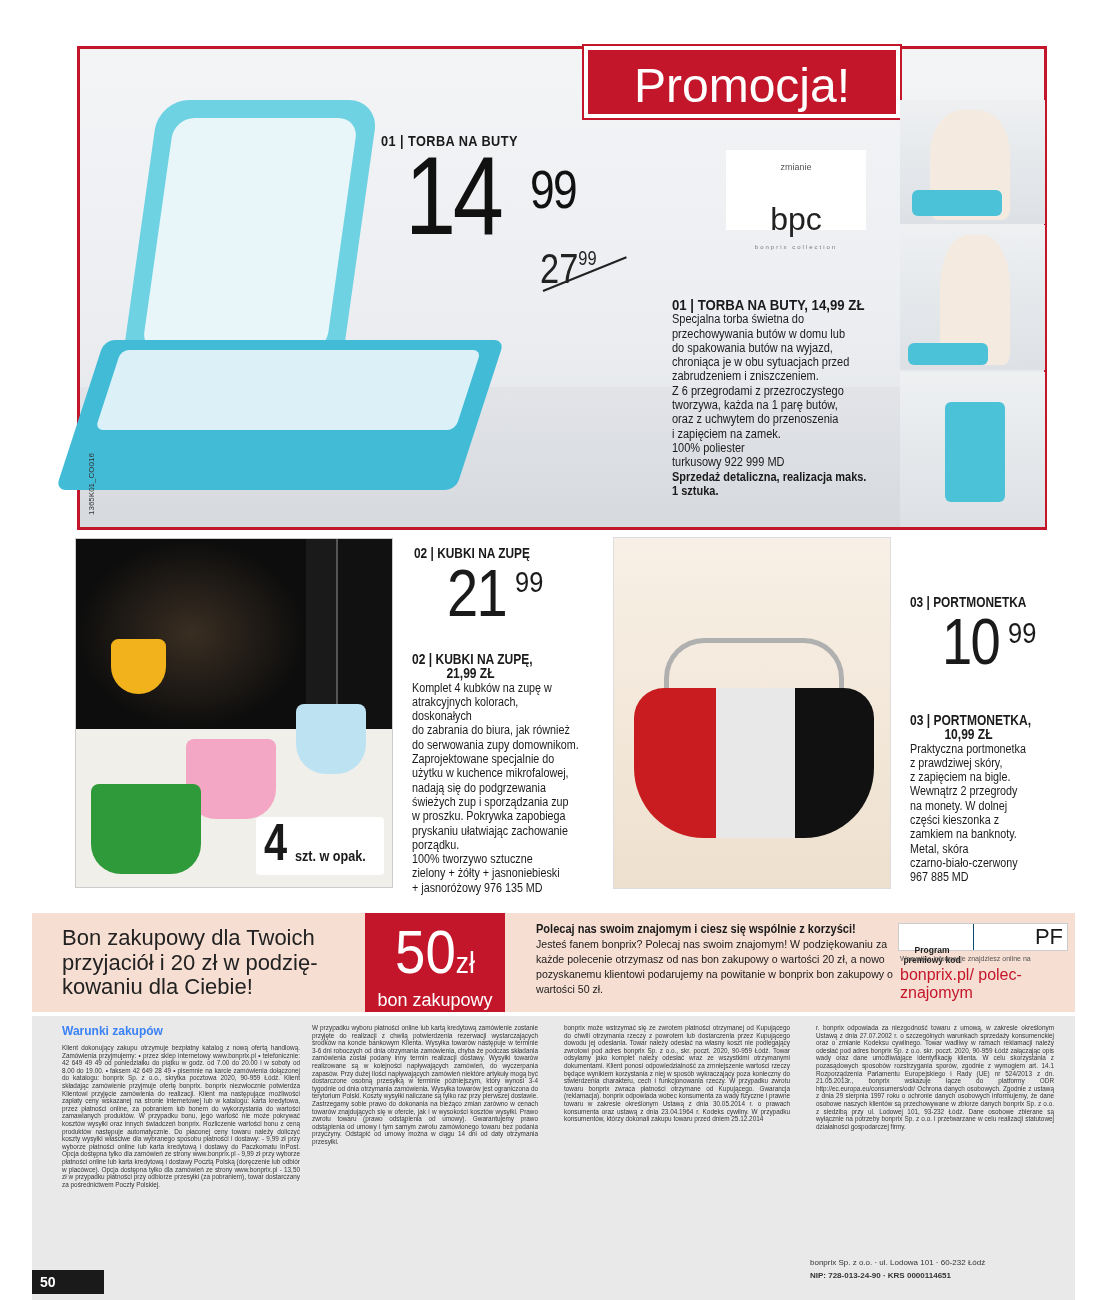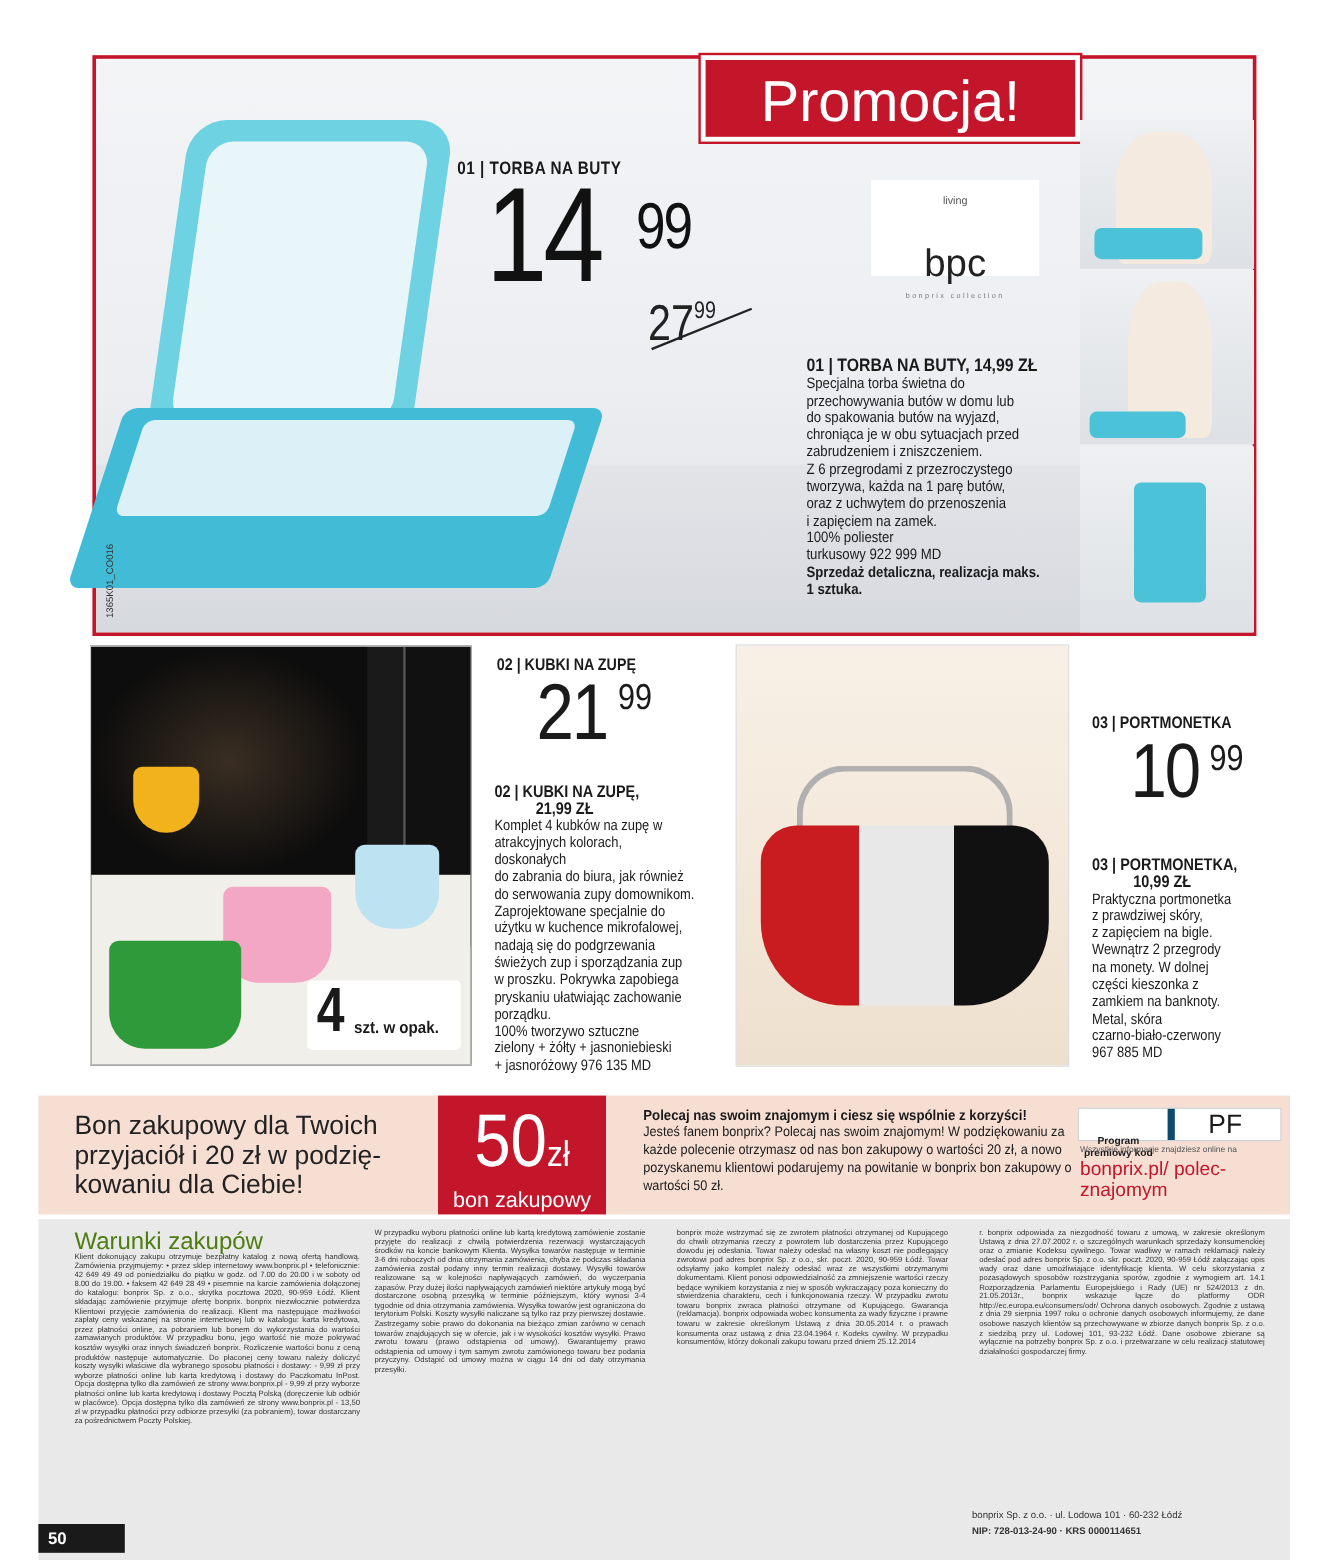--- a/index.html
+++ b/index.html
@@ -65,26 +65,26 @@
   .bon-strip { position: absolute; left: 32px; top: 913px; width: 1043px; height: 99px; background: #f6ded2; }
   .bon-left { position: absolute; left: 62px; top: 926px; width: 300px; font-size: 22px; line-height: 24.5px; color: #222; }
   .bon-red { position: absolute; left: 365px; top: 913px; width: 140px; height: 99px; background: #c4162a; color: #fff; text-align: center; }
   .bon-red-amount { font-size: 62px; line-height: 70px; margin-top: 4px; transform: scaleX(0.88); }
   .bon-red-amount small { font-size: 30px; }
   .bon-red-sub { font-size: 18px; margin-top: -8px; }
   .bon-mid { position: absolute; left: 536px; top: 922px; width: 400px; font-size: 11.5px; line-height: 15px; transform: scaleX(0.92); transform-origin: left; }
   .bon-mid .headline { font-weight: bold; font-size: 12px; }
   .code-box { position: absolute; left: 898px; top: 923px; width: 170px; height: 28px; background: #fff; border: 1px solid #ccc; }
   .code-label { position: absolute; left: 4px; top: 21px; width: 58px; font-size: 8.5px; font-weight: bold; text-align: center; line-height: 10px; }
-  .code-value { position: absolute; left: 74px; top: 0; width: 90px; height: 26px; border-left: 6px solid #0c4a6e; font-size: 22px; text-align: center; line-height: 26px; }
+  .code-value { position: absolute; left: 74px; top: 0; width: 90px; height: 26px; border-left: 1px solid #0c4a6e; font-size: 22px; text-align: right; line-height: 26px; }
   .bon-info { position: absolute; left: 900px; top: 955px; font-size: 7px; color: #555; }
   .bon-link { position: absolute; left: 900px; top: 966px; font-size: 16px; color: #c4162a; line-height: 18px; }
 
   .terms { position: absolute; left: 32px; top: 1016px; width: 1043px; height: 284px; background: #e9e9e9; }
-  .terms-title { position: absolute; left: 62px; top: 1024px; font-size: 20px; color: #4d7c0f; }
+  .terms-title { position: absolute; left: 62px; top: 1024px; font-size: 12px; color: #3b82f6; font-weight: bold; }
   .terms-col { position: absolute; font-size: 6.4px; line-height: 7.6px; color: #333; text-align: justify; }
   .page-num { position: absolute; left: 32px; top: 1270px; width: 72px; height: 24px; background: #1a1a1a; color: #fff; font-size: 14px; font-weight: bold; line-height: 24px; padding-left: 8px; }
   .footer { position: absolute; left: 810px; top: 1258px; font-size: 8px; color: #333; }
 </style>
 </head>
 <body>
 
 <div class="hero-frame">
   <div class="hero-floor"></div>
 </div>
@@ -99,21 +99,21 @@
     </div>
 </div>
 
 <div class="p1-label">01 | TORBA NA BUTY</div>
 <div class="p1-price">14</div>
 <div class="p1-cents">99</div>
 <div class="p1-old"><span>27</span><sup>99</sup></div>
 <div class="p1-old-strike"></div>
 
 <div class="logo-box">
-  <div class="logo-living">living</div>
+  <div class="logo-living">zmianie</div>
   <div class="logo-bpc">bpc</div>
   <div class="logo-sub">bonprix collection</div>
 </div>
 
 <div class="side-photo" style="left:900px;top:100px;width:145px;height:124px;">
   <div class="fig" style="left:30px;top:10px;width:80px;height:110px;"></div>
   <div class="bagmini" style="left:12px;top:90px;width:90px;height:26px;"></div>
 </div>
 <div class="side-photo" style="left:900px;top:225px;width:145px;height:145px;">
   <div class="fig" style="left:40px;top:10px;width:70px;height:130px;"></div>

